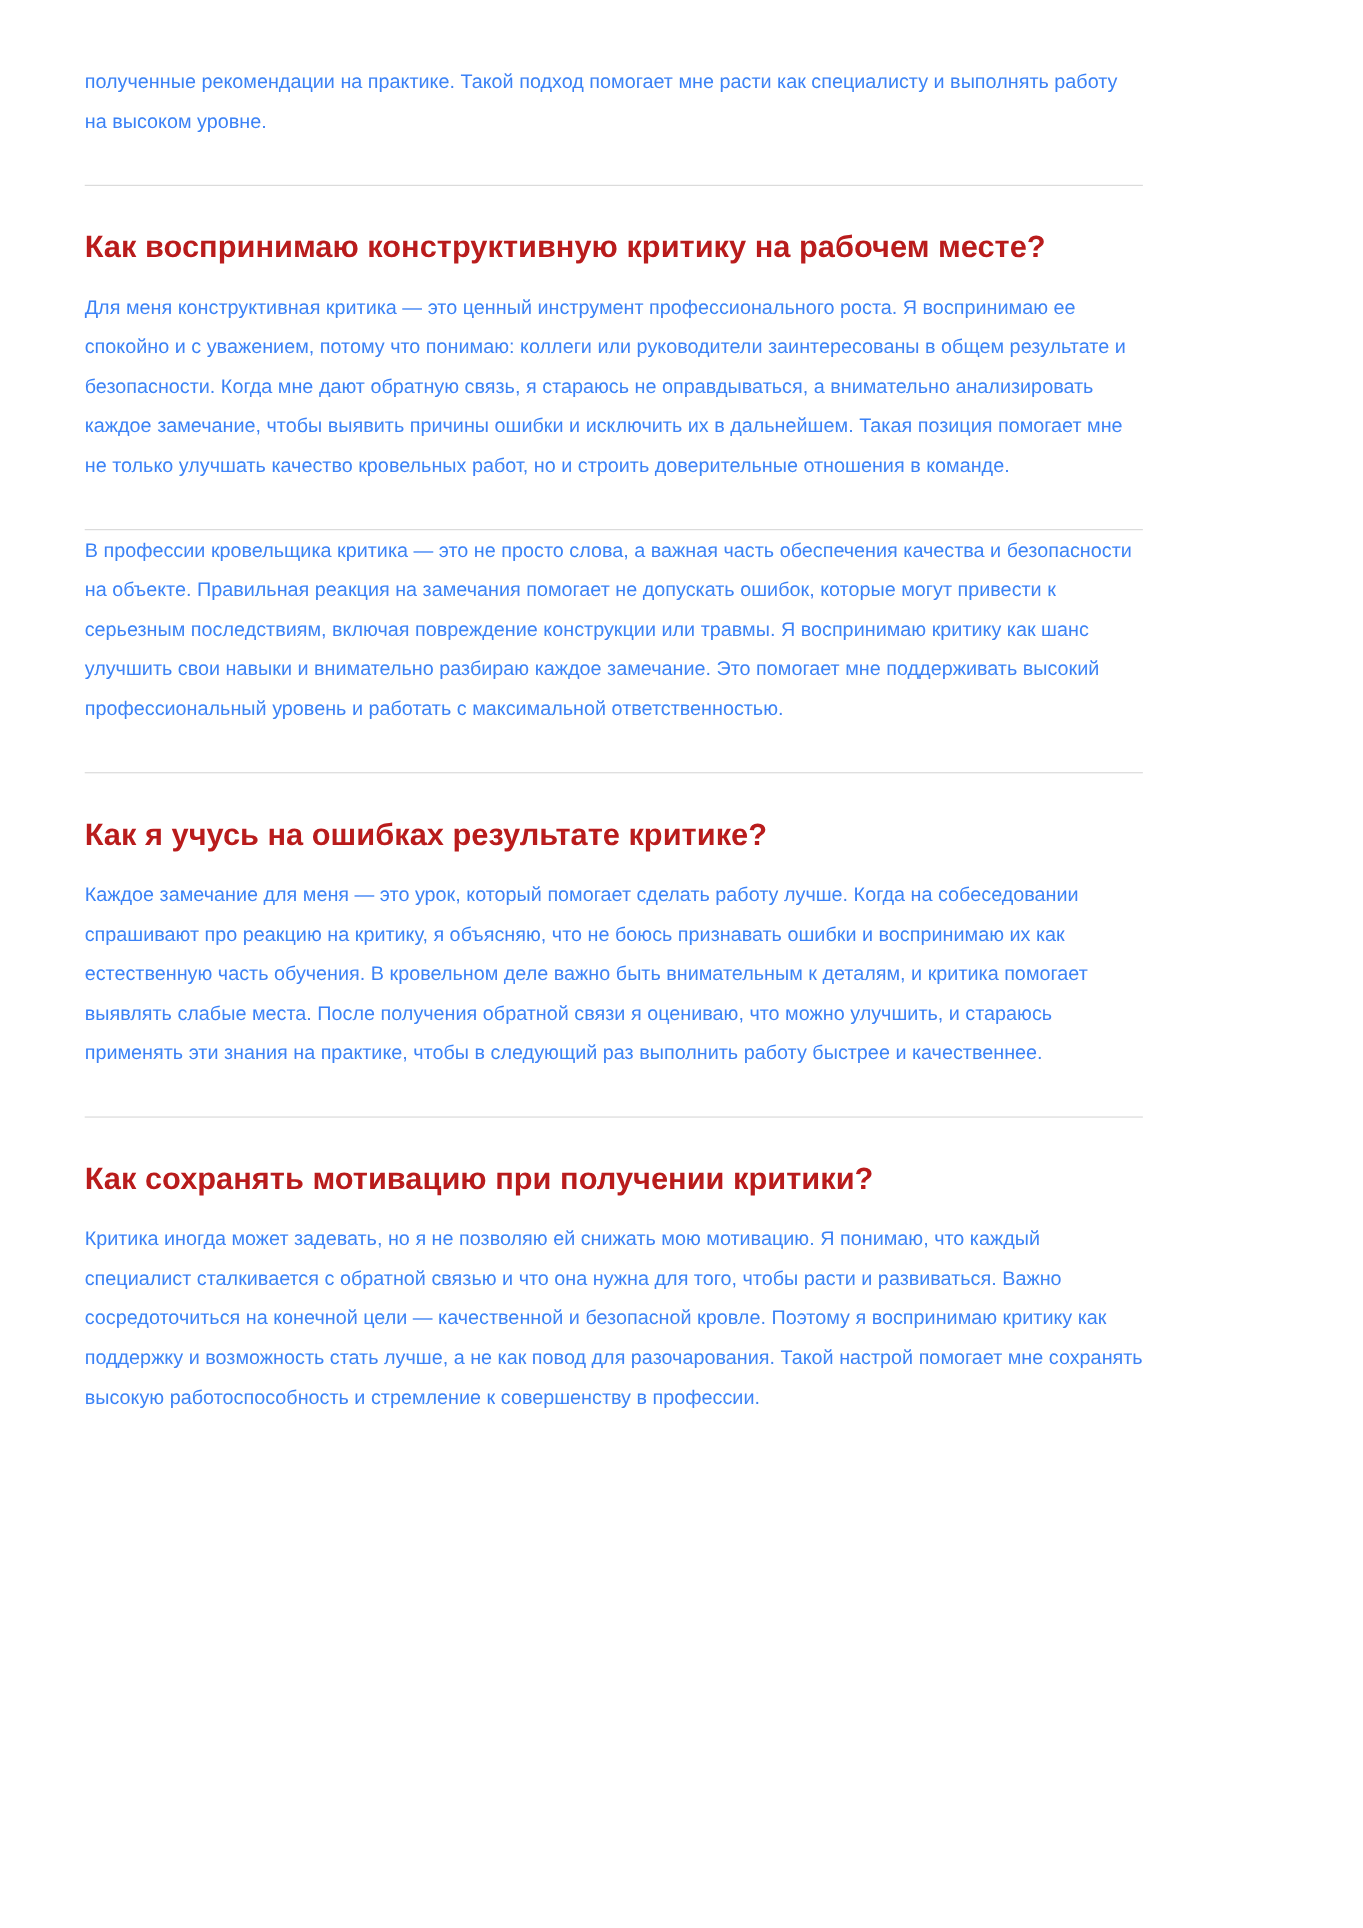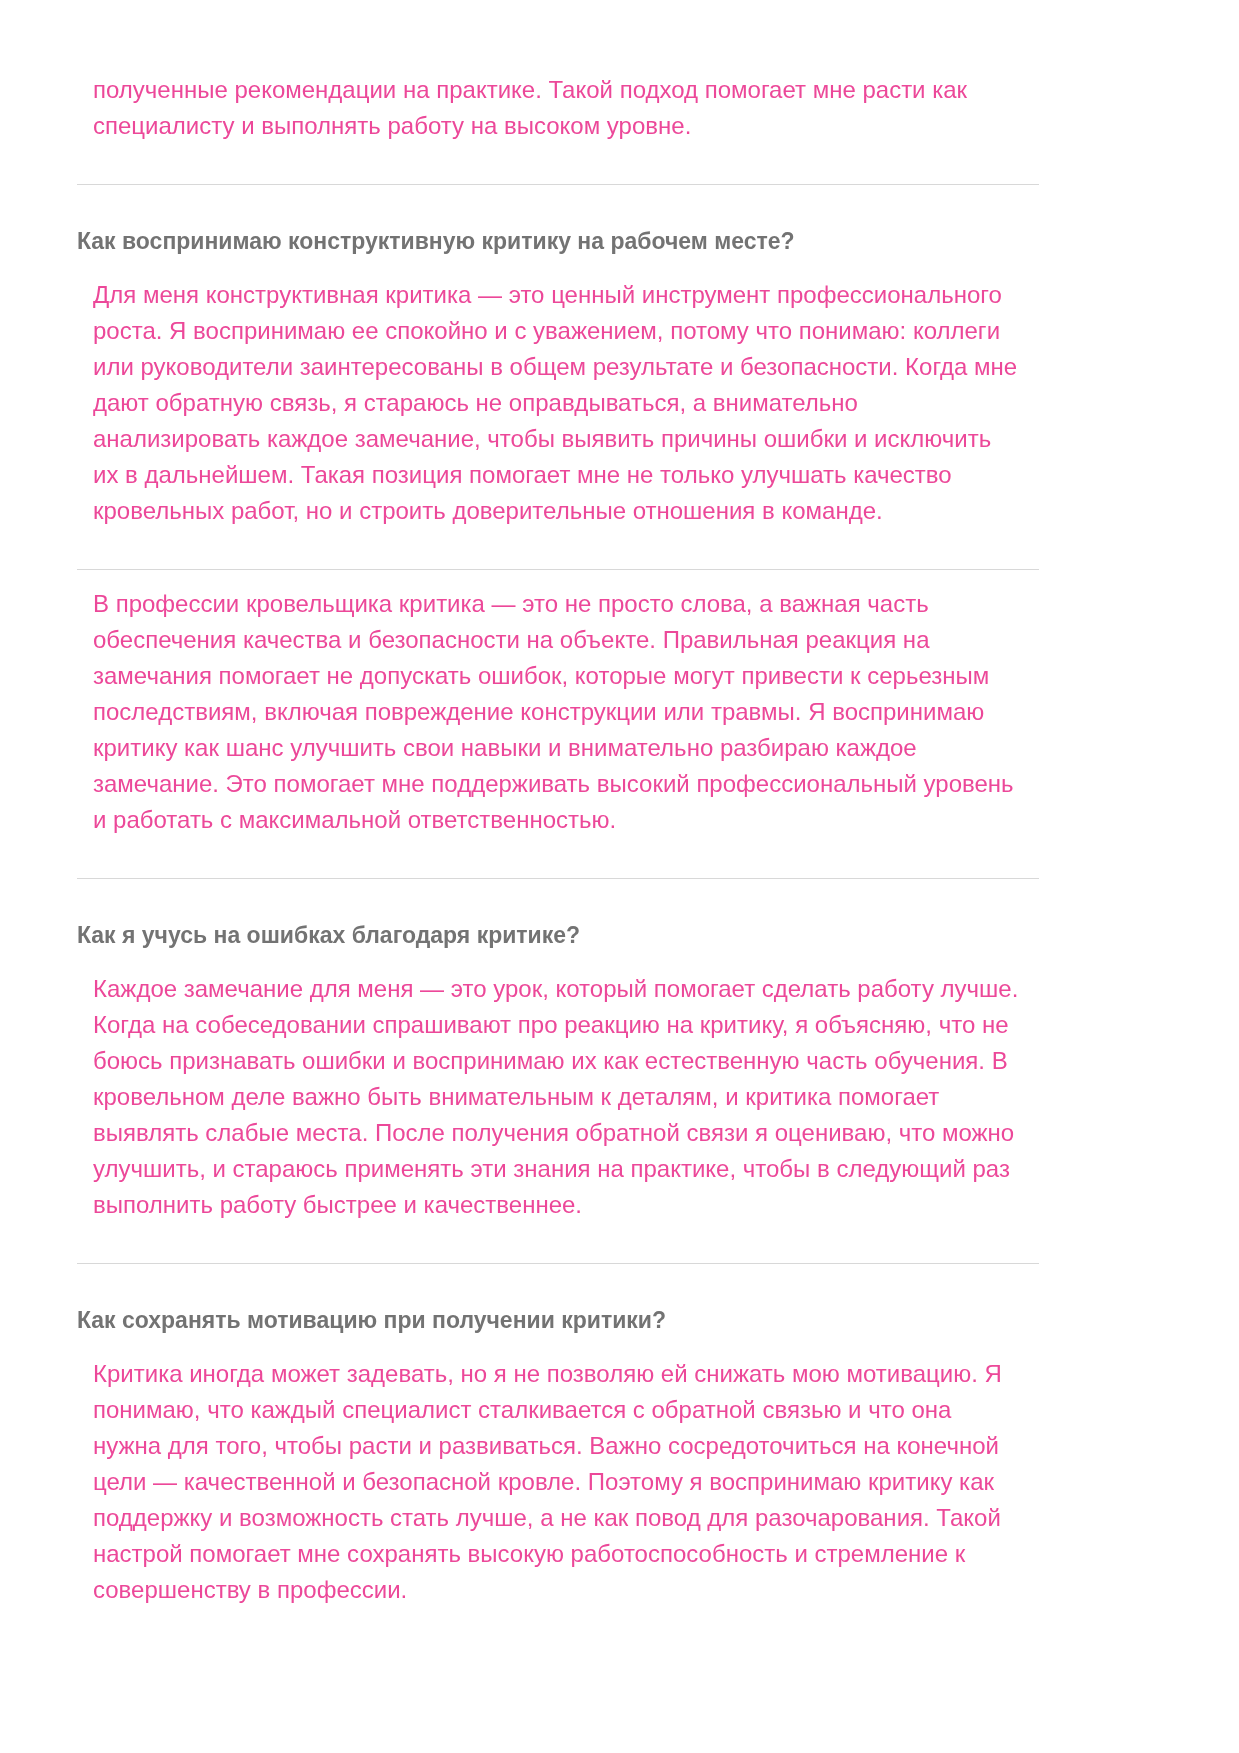--- a/index.html
+++ b/index.html
@@ -14,31 +14,31 @@
     margin: 0 auto;
     background: #ffffff;
     padding: 56px 77px 60px 77px;
     font-family: "Liberation Sans", "DejaVu Sans", sans-serif;
     color: #333333;
   }
   .content {
     width: 962px;
   }
   p.body-text {
-    font-size: 24px;
+    font-size: 18px;
     line-height: 36px;
-    margin: 16px;
-    color: #ec4899;
+    margin: 0;
+    color: #3b82f6;
     text-align: left;
   }
   h2.section-heading {
-    font-size: 23px;
+    font-size: 28px;
     line-height: 28px;
     font-weight: 700;
-    color: #737373;
+    color: #b91c1c;
     margin: 42px 0 0 0;
   }
   h2.section-heading + p.body-text {
     margin-top: 22px;
   }
   hr.divider {
     border: none;
     border-top: 1px solid #d8d8d8;
     height: 0;
     margin: 40px 0 0 0;
@@ -62,21 +62,21 @@
 
     <hr class="divider">
 
     <section>
       <p class="body-text">В профессии кровельщика критика — это не просто слова, а важная часть обеспечения качества и безопасности на объекте. Правильная реакция на замечания помогает не допускать ошибок, которые могут привести к серьезным последствиям, включая повреждение конструкции или травмы. Я воспринимаю критику как шанс улучшить свои навыки и внимательно разбираю каждое замечание. Это помогает мне поддерживать высокий профессиональный уровень и работать с максимальной ответственностью.</p>
     </section>
 
     <hr class="divider">
 
     <section>
-      <h2 class="section-heading">Как я учусь на ошибках благодаря критике?</h2>
+      <h2 class="section-heading">Как я учусь на ошибках результате критике?</h2>
       <p class="body-text">Каждое замечание для меня — это урок, который помогает сделать работу лучше. Когда на собеседовании спрашивают про реакцию на критику, я объясняю, что не боюсь признавать ошибки и воспринимаю их как естественную часть обучения. В кровельном деле важно быть внимательным к деталям, и критика помогает выявлять слабые места. После получения обратной связи я оцениваю, что можно улучшить, и стараюсь применять эти знания на практике, чтобы в следующий раз выполнить работу быстрее и качественнее.</p>
     </section>
 
     <hr class="divider">
 
     <section>
       <h2 class="section-heading">Как сохранять мотивацию при получении критики?</h2>
       <p class="body-text">Критика иногда может задевать, но я не позволяю ей снижать мою мотивацию. Я понимаю, что каждый специалист сталкивается с обратной связью и что она нужна для того, чтобы расти и развиваться. Важно сосредоточиться на конечной цели — качественной и безопасной кровле. Поэтому я воспринимаю критику как поддержку и возможность стать лучше, а не как повод для разочарования. Такой настрой помогает мне сохранять высокую работоспособность и стремление к совершенству в профессии.</p>
     </section>
 

